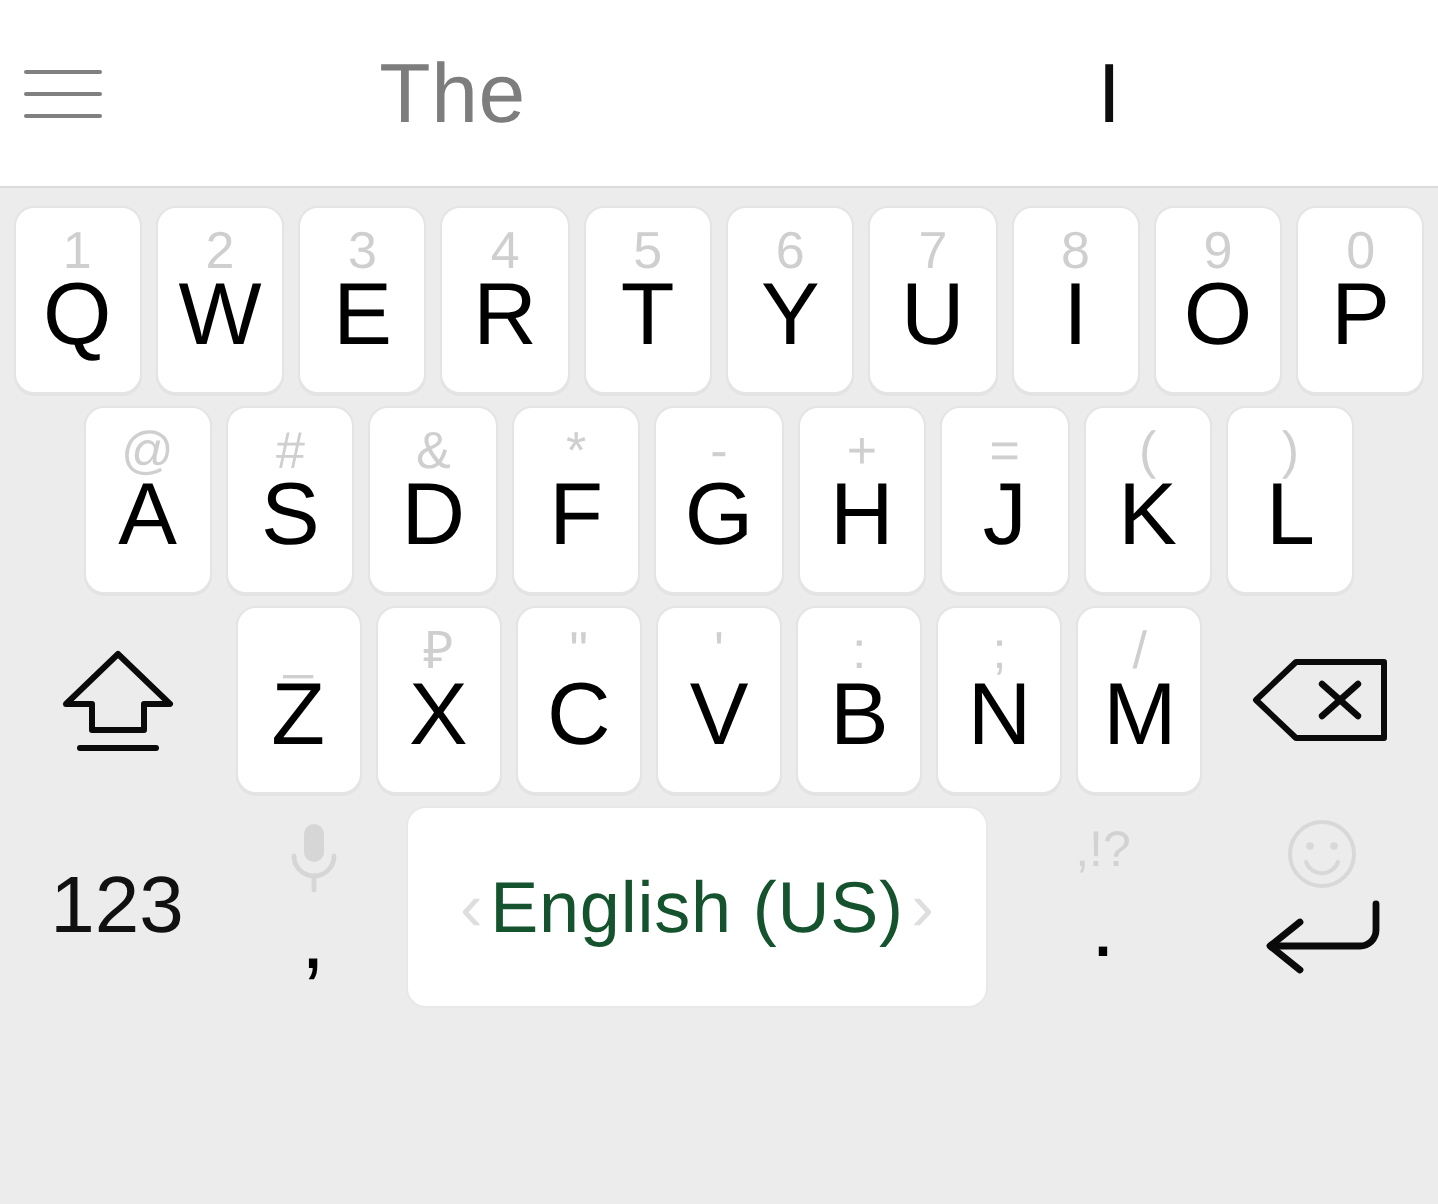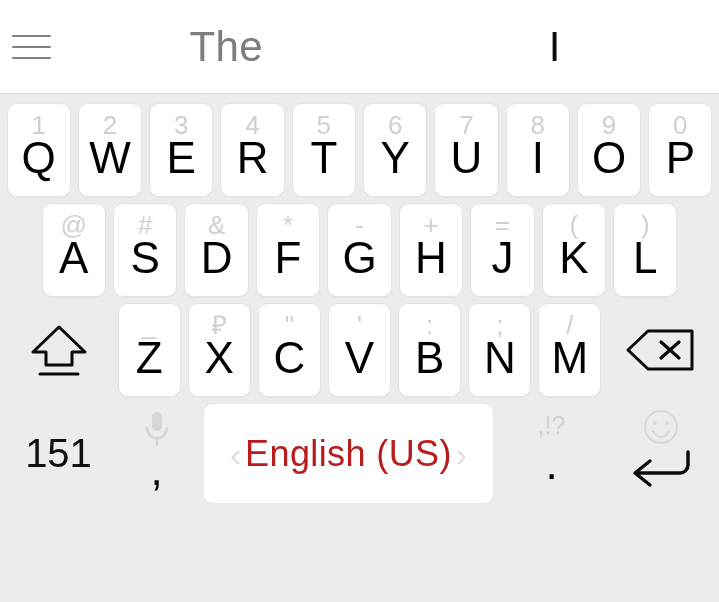--- a/index.html
+++ b/index.html
@@ -224,21 +224,21 @@
     display: flex;
     align-items: center;
     justify-content: center;
     position: relative;
     box-sizing: border-box;
     cursor: pointer;
     user-select: none;
   }
   .space-label {
     font-size: 36px;
-    color: #b91c1c;
+    color: #14532d;
     letter-spacing: 0.4px;
   }
   .space-arrow {
     position: absolute;
     font-size: 34px;
     color: #dedede;
     line-height: 1;
     top: 50%;
     transform: translateY(-50%);
   }
@@ -409,21 +409,21 @@
       <div class="flatkey backspace-key">
         <svg width="72" height="46" viewBox="0 0 72 46" aria-hidden="true">
           <path d="M24 4 L68 4 L68 42 L24 42 L4 23 Z" fill="none" stroke="#0a0a0a" stroke-width="3" stroke-linejoin="round"></path>
           <line x1="37" y1="15" x2="55" y2="31" stroke="#0a0a0a" stroke-width="3.2" stroke-linecap="round"></line>
           <line x1="55" y1="15" x2="37" y2="31" stroke="#0a0a0a" stroke-width="3.2" stroke-linecap="round"></line>
         </svg>
       </div>
     </div>
 
     <div class="krow row4">
-      <div class="num-key">151</div>
+      <div class="num-key">123</div>
 
       <div class="comma-key">
         <span class="topicon">
           <svg width="34" height="40" viewBox="0 0 34 40" aria-hidden="true">
             <rect x="12" y="3" width="10" height="19" rx="5" fill="#d6d6d6"></rect>
             <path d="M7 19 a10 10 0 0 0 20 0" fill="none" stroke="#d6d6d6" stroke-width="2.4" stroke-linecap="round"></path>
             <line x1="17" y1="29" x2="17" y2="36" stroke="#d6d6d6" stroke-width="2.4" stroke-linecap="round"></line>
           </svg>
         </span>
         <span class="main">,</span>

